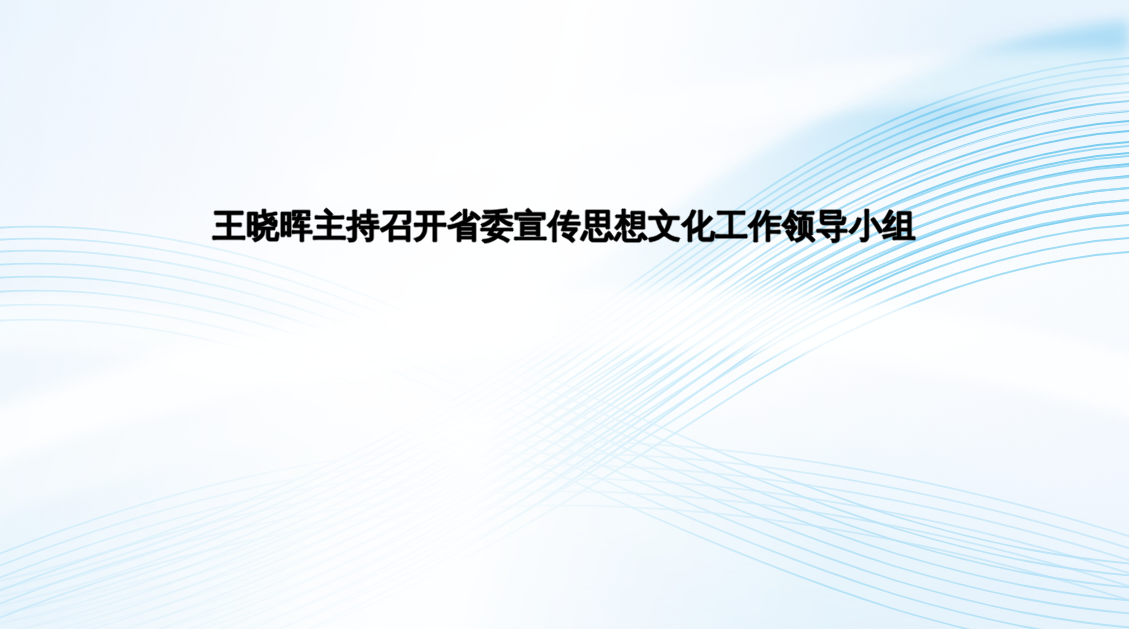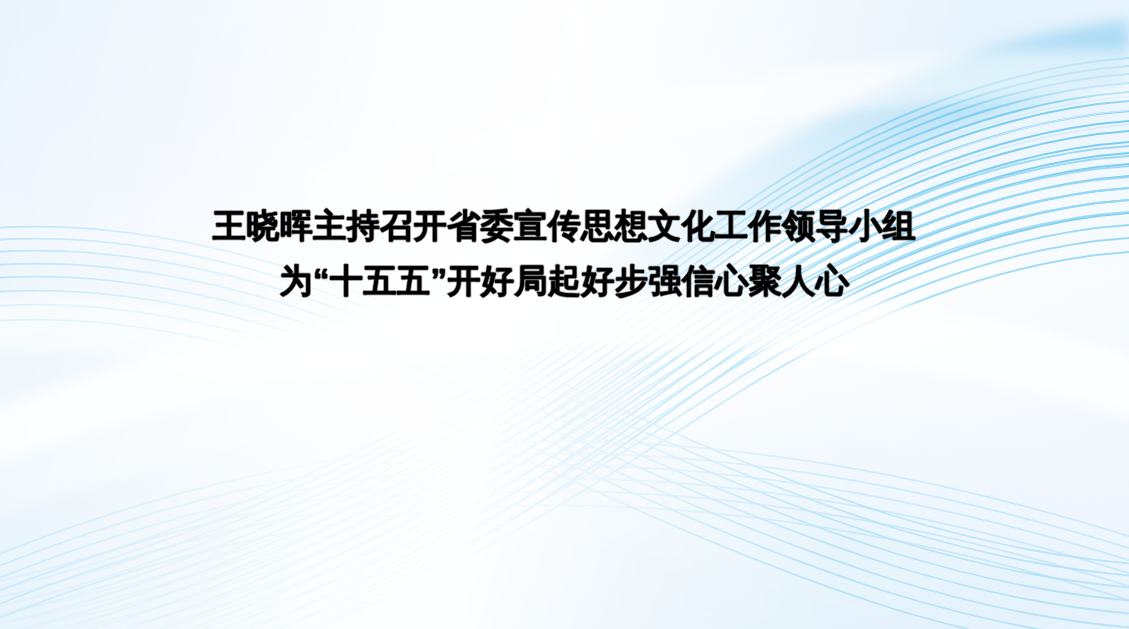--- a/index.html
+++ b/index.html
@@ -206,16 +206,15 @@
       <path d="M -20 300 C 80 286, 190 300, 300 338 C 380 366, 440 396, 500 424
                L 470 470 C 400 440, 330 406, 250 382 C 150 352, 60 344, -20 352 Z" fill="#ffffff" opacity="0.5"></path>
     </g>
   </svg>
 
   <div class="bg-sheen"></div>
   <div class="vignette"></div>
 
   <div class="headline">
     <span class="line">王晓晖主持召开省委宣传思想文化工作领导小组</span>
-    <span class="line">为“十五五”开好局起好步强信心聚人心</span>
   </div>
 
 </div>
 
 </body></html>

